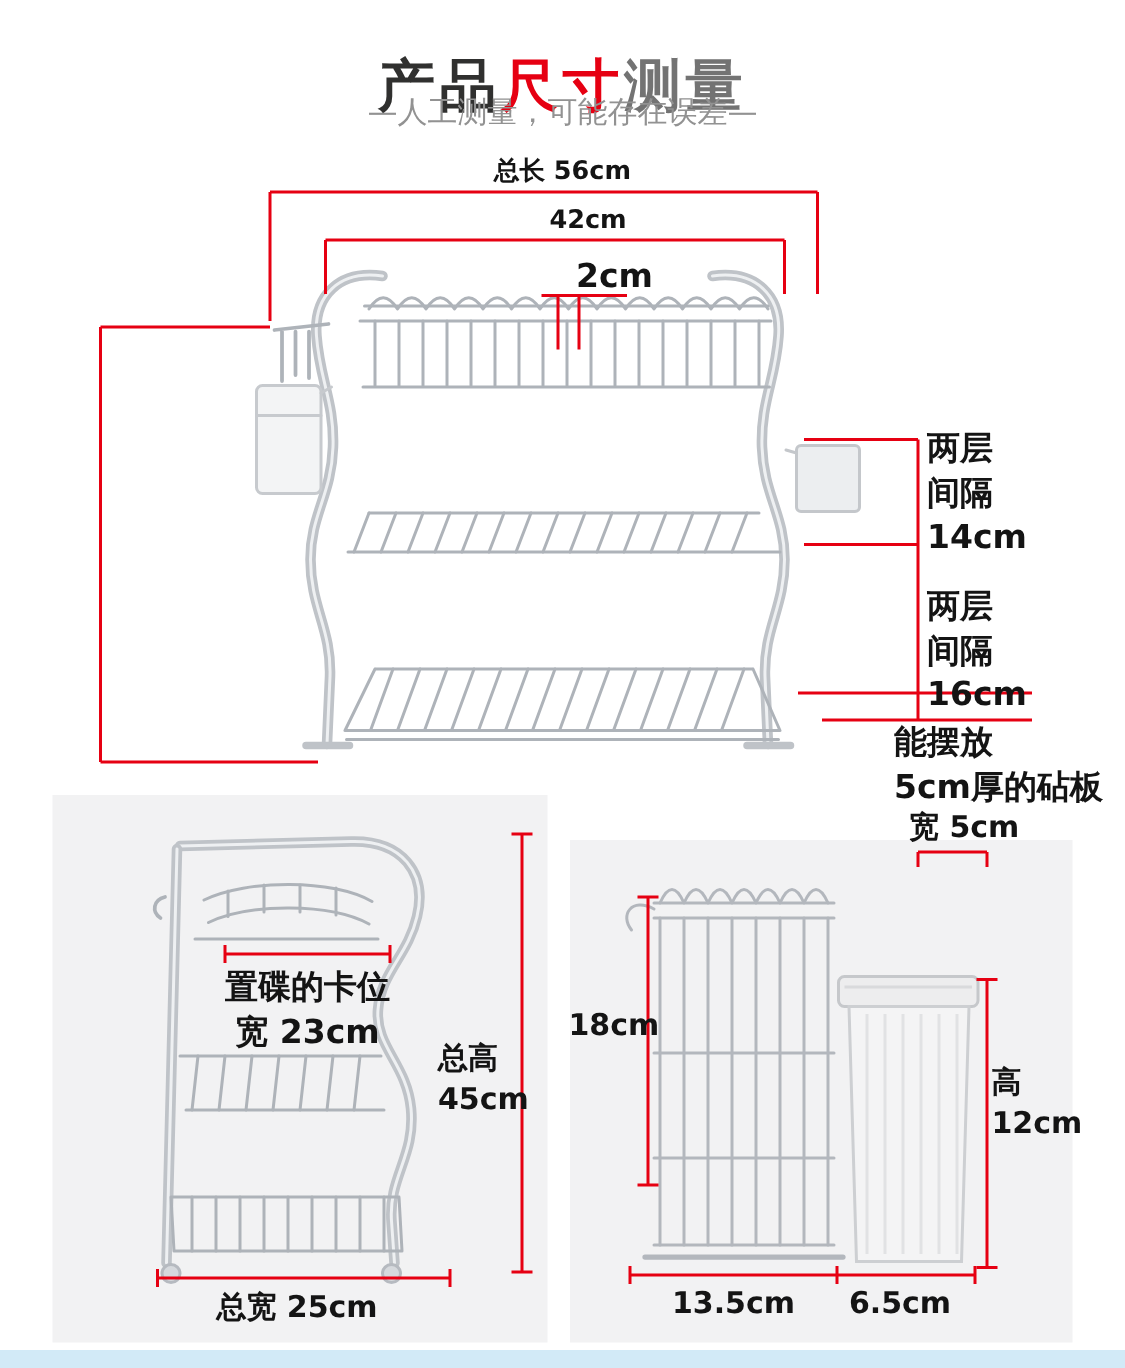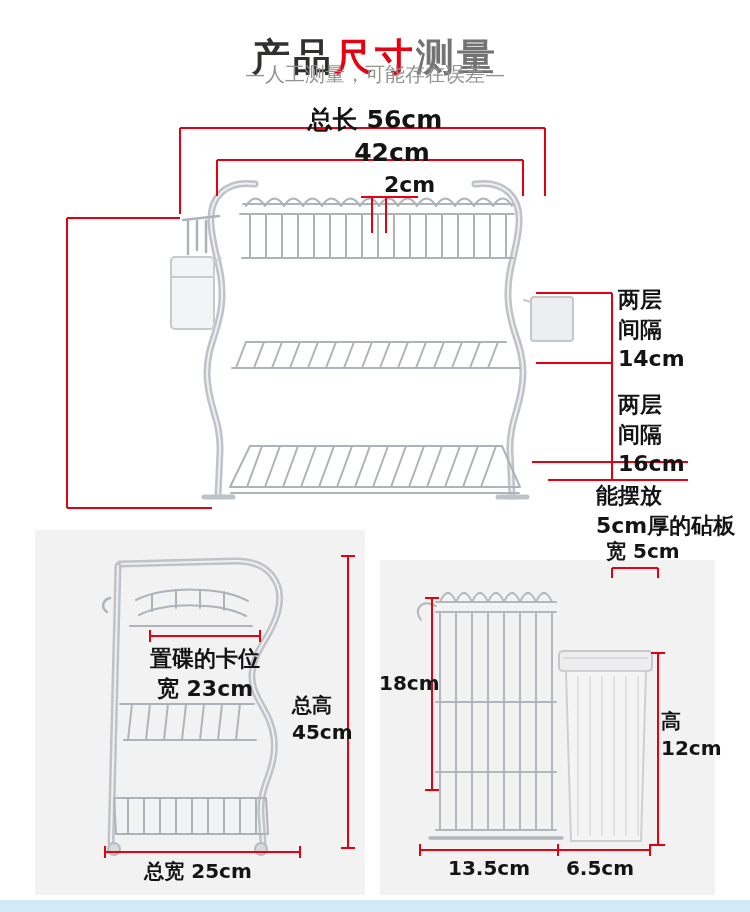--- a/index.html
+++ b/index.html
@@ -11,21 +11,21 @@
   .t-red{color:#e60012;}
   .t-orange{color:#737373;}
   .subtitle{position:absolute;top:61px;left:0;right:0;text-align:center;
             font-size:20px;color:#929292;}
   .panel{position:absolute;background:#f2f2f3;}
   .panel-left{left:35px;top:530px;width:330px;height:365px;}
   .panel-right{left:380px;top:560px;width:335px;height:335px;}
   .footer-strip{position:absolute;left:0;top:900px;width:750px;height:12px;background:#d2eaf7;}
   .lbl{position:absolute;font-weight:700;font-size:22px;line-height:1.35;color:#141414;
        white-space:pre-line;}
-  .s19{font-size:25px;}
+  .s19{font-size:17px;}
   .s18{font-size:20px;}
   .ctr{text-align:center;}
 </style>
 </head>
 <body>
 
 <div class="canvas">
 
   <h1 class="title"><span>产品</span><span class="t-red">尺寸</span><span class="t-orange">测量</span></h1>
   <div class="subtitle">—人工测量，可能存在误差—</div>

